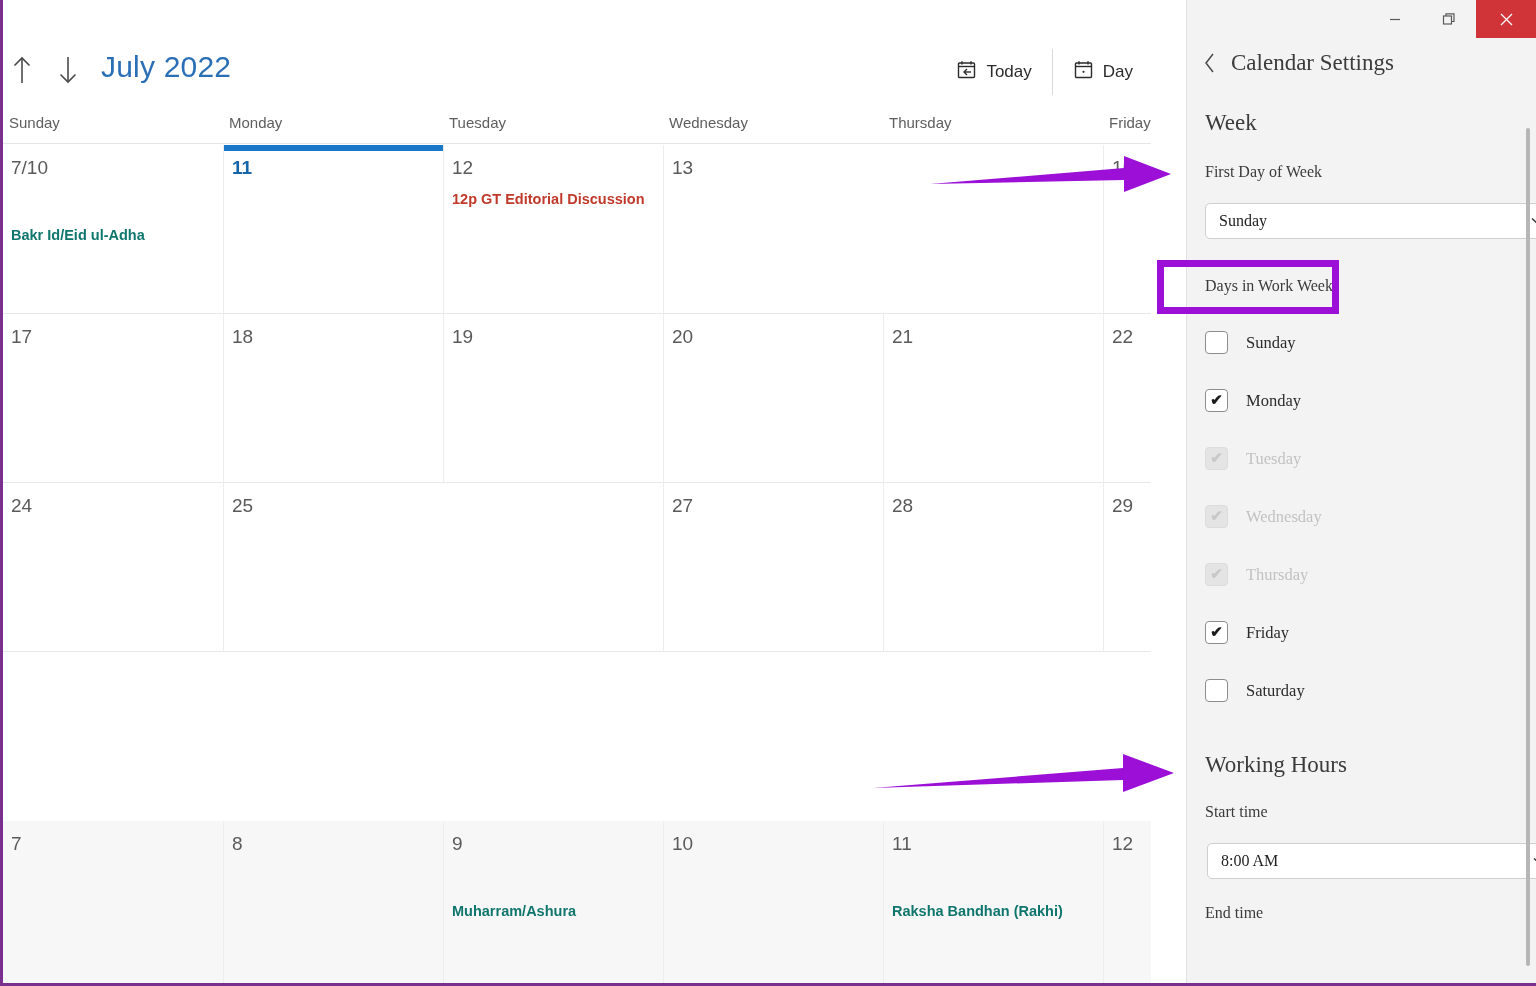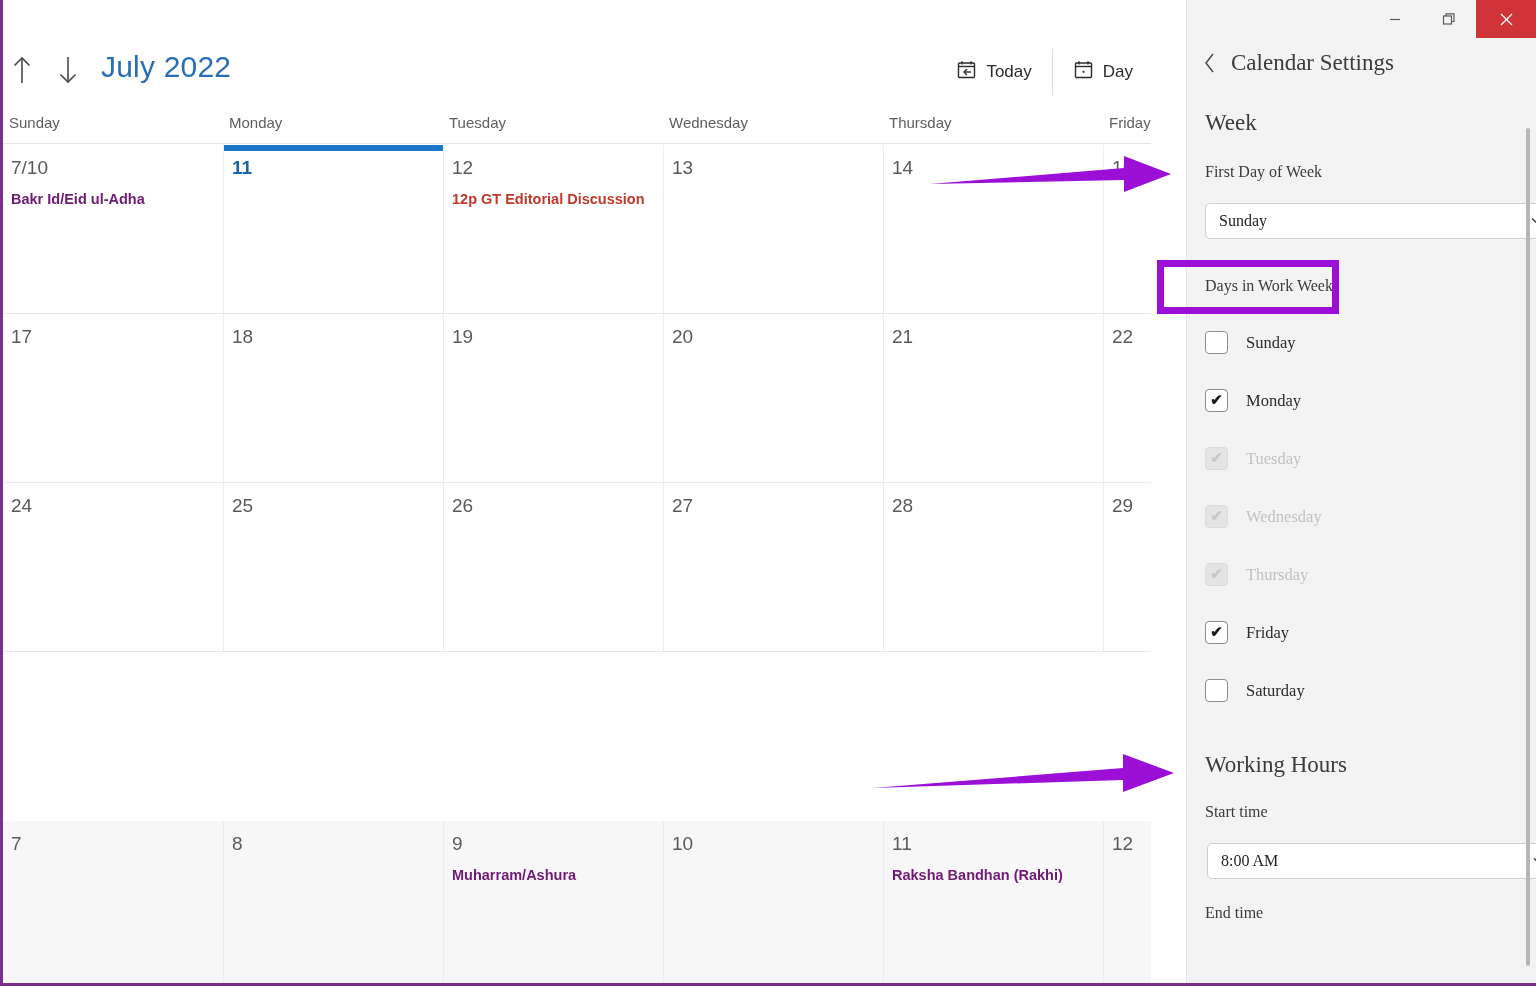--- a/index.html
+++ b/index.html
@@ -99,21 +99,21 @@
   }
   .daynum.today { color: #1565a8; font-weight: 700; }
   .todaybar {
     position: absolute; left: 0; top: 0; width: 220px; height: 6px;
     background: #1b78c8;
   }
   .ev {
     position: absolute; left: 8px; top: 46px;
     font-size: 14.5px; font-weight: 700; white-space: nowrap;
   }
-  .ev.holiday { color: #701a75; }
+  .ev.holiday { color: #0f766e; margin-top: 36px; }
   .ev.meeting { color: #c0392b; }
 
   
   .settings {
     position: absolute; top: 0; right: 0; width: 350px; height: 986px;
     background: #f3f3f3; border-left: 1px solid #e3e3e3;
     z-index: 20; overflow: hidden; font-family: Liberation Serif, serif;
   }
   .set-head {
     position: absolute; left: 0; top: 50px; display: flex; align-items: center; gap: 14px;
@@ -233,23 +233,20 @@
             <div class="todaybar"></div>
             <div class="daynum today">11</div>
           </div>
           <div class="cell divider" style="left: 440px;">
             <div class="daynum">12</div>
             <div class="ev meeting">12p GT Editorial Discussion</div>
           </div>
           <div class="cell divider" style="left: 660px;">
             <div class="daynum">13</div>
           </div>
-          <div class="cell divider" style="left: 880px;">
-            <div class="daynum">14</div>
-          </div>
           <div class="cell divider" style="left: 1100px;">
             <div class="daynum">15</div>
           </div>
         </div>
         <div class="wk" style="top: 169px;">
           <div class="cell" style="left: 0px;">
             <div class="daynum">17</div>
           </div>
           <div class="cell divider" style="left: 220px;">
             <div class="daynum">18</div>
@@ -266,23 +263,20 @@
           <div class="cell divider" style="left: 1100px;">
             <div class="daynum">22</div>
           </div>
         </div>
         <div class="wk" style="top: 338px;">
           <div class="cell" style="left: 0px;">
             <div class="daynum">24</div>
           </div>
           <div class="cell divider" style="left: 220px;">
             <div class="daynum">25</div>
-          </div>
-          <div class="cell divider" style="left: 440px;">
-            <div class="daynum">26</div>
           </div>
           <div class="cell divider" style="left: 660px; text-align: center;">
             <div class="daynum">27</div>
           </div>
           <div class="cell divider" style="left: 880px;">
             <div class="daynum">28</div>
           </div>
           <div class="cell divider" style="left: 1100px;">
             <div class="daynum">29</div>
           </div>

